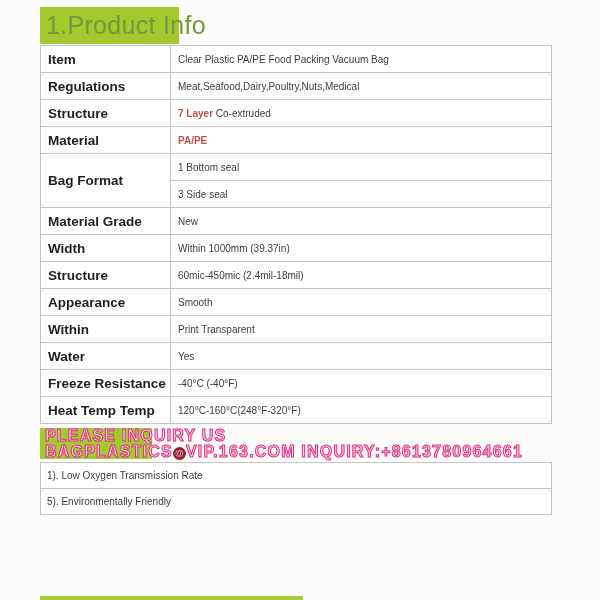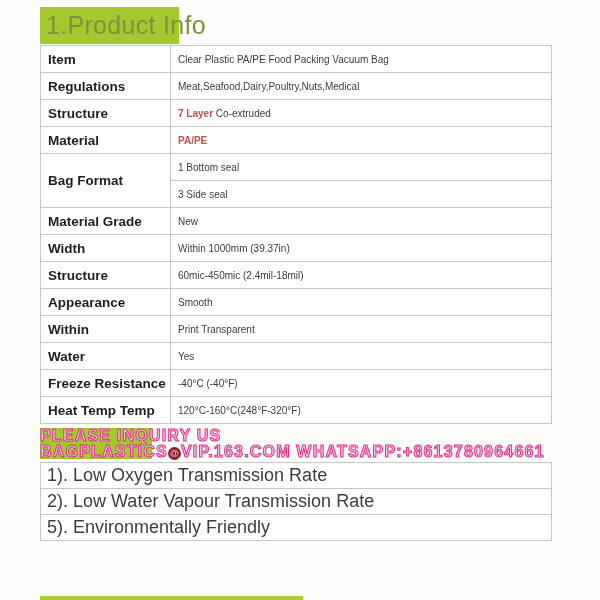--- a/index.html
+++ b/index.html
@@ -29,37 +29,37 @@
   table.spec td.lbl{
     width:118px;font-weight:bold;color:#1f1f1f;font-size:13.5px;
   }
   .red{color:#c0504d;font-weight:bold;}
   
   .inquiry{position:absolute;left:40px;top:426px;width:520px;height:35px;}
   .inquiry .hl-green{
     position:absolute;left:0;top:2px;width:112px;height:31px;background:#a3c92e;
   }
   .inquiry .lines{
-    position:relative;padding-top:2px;
+    position:relative;padding-left:5px;padding-top:2px;
     font-weight:bold;font-size:16px;line-height:16px;letter-spacing:1.2px;
     color:#f8cde2;-webkit-text-stroke:1px #dd2f87;white-space:nowrap;
   }
   .inquiry .at-badge{
     display:inline-block;width:13px;height:13px;border-radius:50%;
     background:#8c2433;color:#e7a2ba;-webkit-text-stroke:0;
     font-size:9px;line-height:13px;text-align:center;letter-spacing:0;
     vertical-align:1px;font-weight:bold;
   }
   
   table.features{
     position:absolute;left:40px;top:462px;width:512px;
     border-collapse:collapse;table-layout:fixed;background:#fff;
   }
   table.features td{
-    border:1px solid #c6c6c6;height:25px;font-size:18px;color:#3d3d3d;
+    border:1px solid #c6c6c6;height:25px;font-size:10px;color:#3d3d3d;
     padding:0 4px 0 6px;vertical-align:middle;white-space:nowrap;
   }
   
   .next-section-sliver{
     position:absolute;left:40px;top:596px;width:263px;height:4px;
     background:#a9cc33;
   }
 </style>
 </head>
 <body>
@@ -125,31 +125,28 @@
     <td class="lbl">Heat Temp Temp</td>
     <td>120°C-160°C(248°F-320°F)</td>
   </tr>
 </tbody>
   </table>
 
 <div class="inquiry">
   <div class="hl-green"></div>
   <div class="lines">
     <div>PLEASE INQUIRY US</div>
-    <div><span>BAGPLASTICS</span><span class="at-badge">@</span><span>VIP.163.COM WHATSAPP:+8613780964661</span></div>
+    <div><span>BAGPLASTICS</span><span class="at-badge">@</span><span>VIP.163.COM INQUIRY:+8613780964661</span></div>
   </div>
 </div>
 
 <table class="features">
   <tbody>
       <tr>
     <td><span>1).</span> <span>Low Oxygen Transmission Rate</span></td>
-  </tr>
-  <tr>
-    <td><span>2).</span> <span>Low Water Vapour Transmission Rate</span></td>
   </tr>
   <tr>
     <td><span>5).</span> <span>Environmentally Friendly</span></td>
   </tr>
 </tbody>
   </table>
 
 <div class="next-section-sliver"></div>
 
 </body></html>

